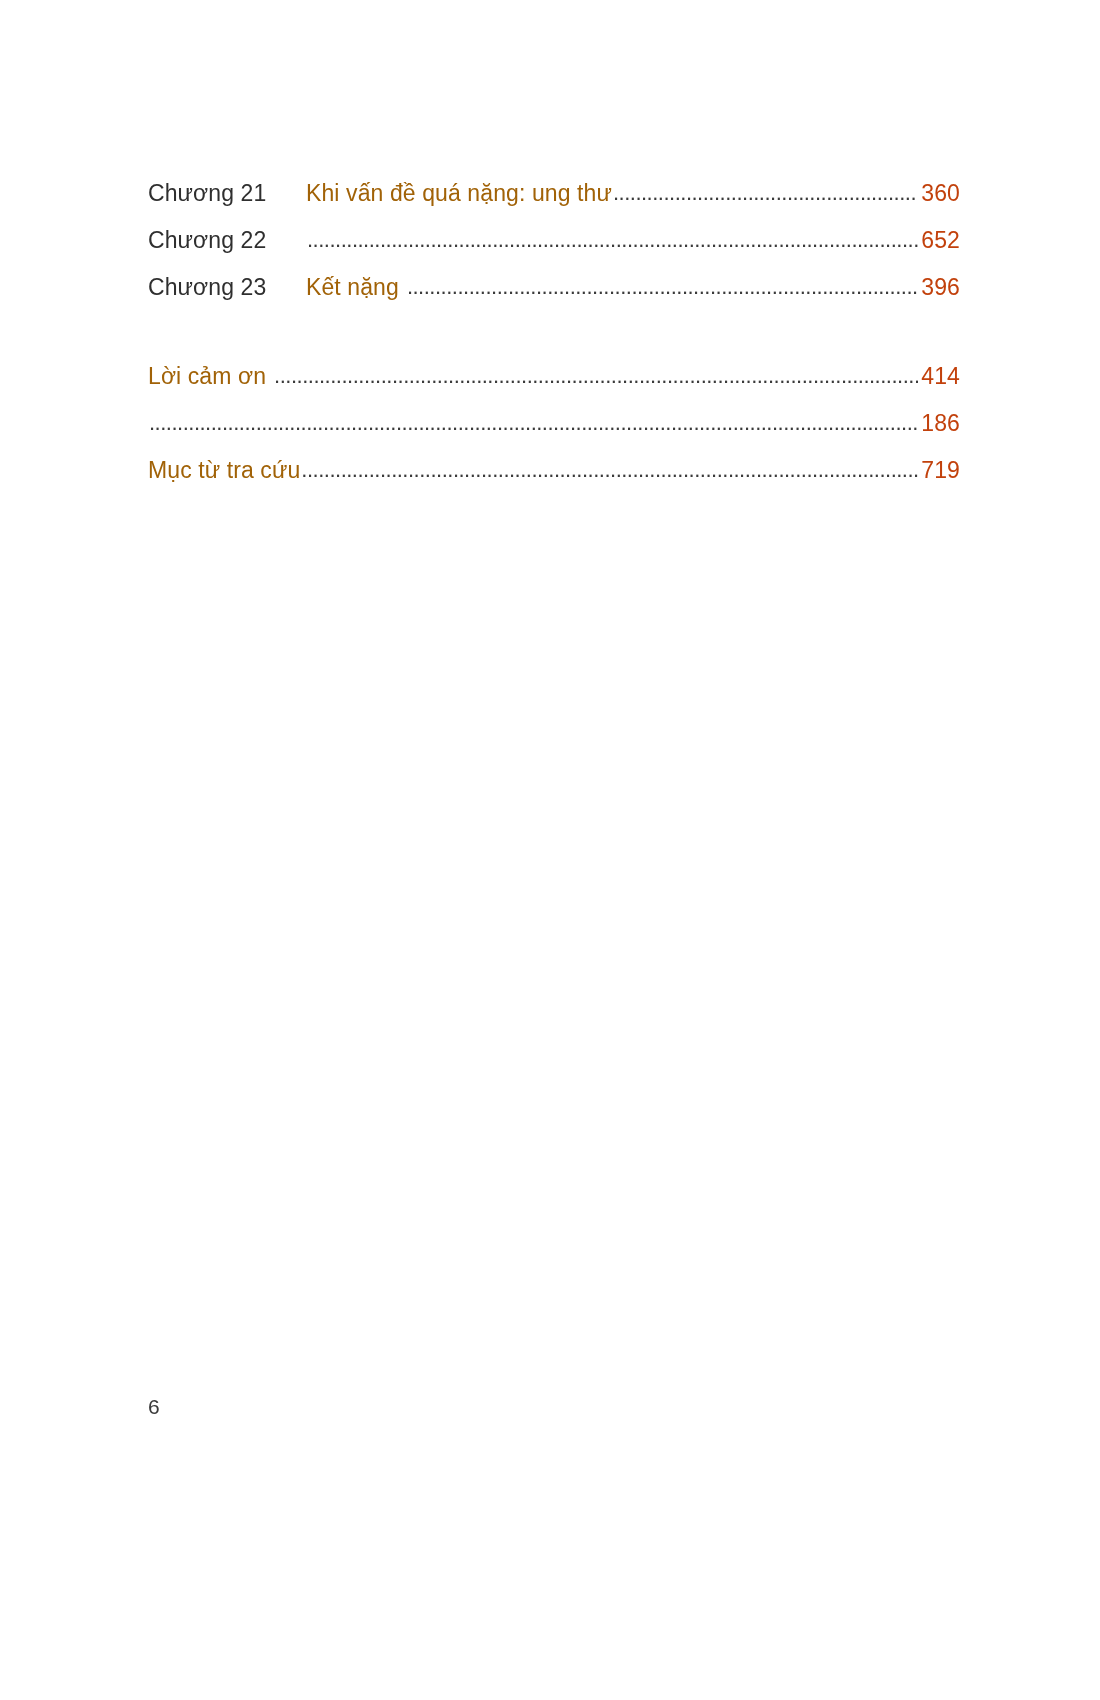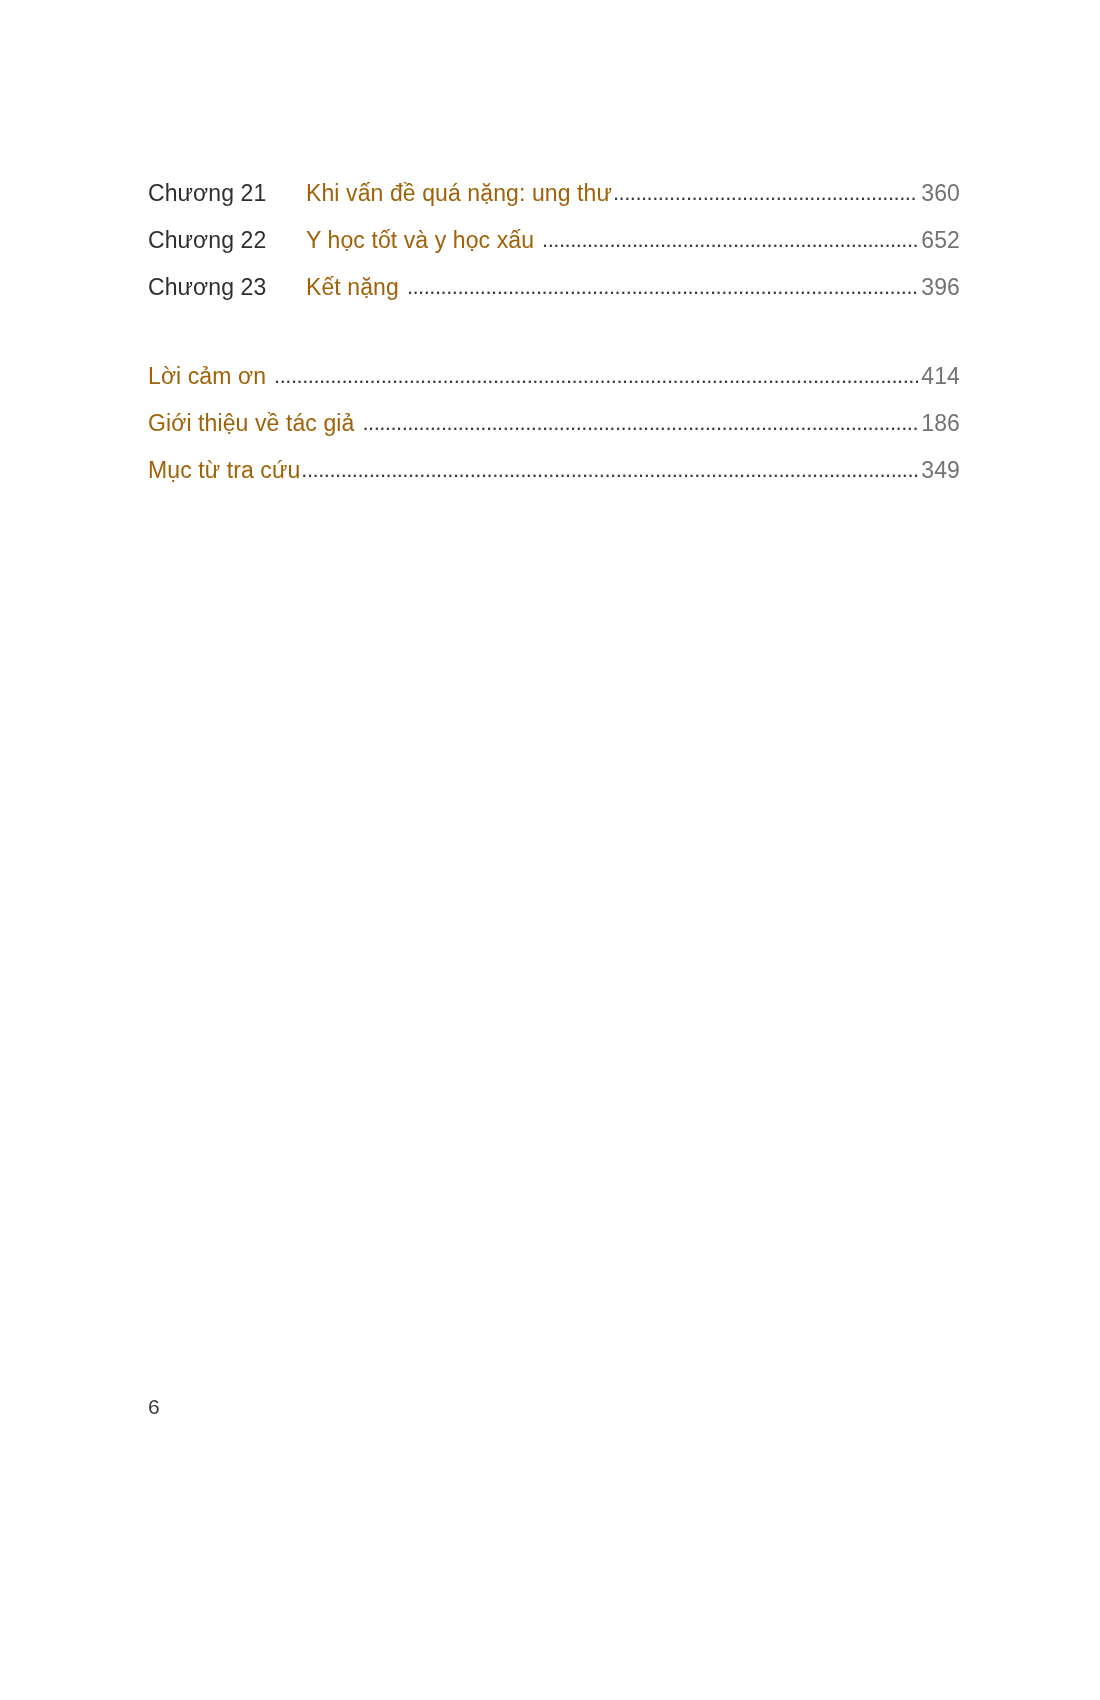--- a/index.html
+++ b/index.html
@@ -60,21 +60,21 @@
     font-size: 22px;
     letter-spacing: -0.5px;
     margin: 0 1px;
     min-width: 10px;
     position: relative;
     top: -1px;
   }
   .toc-row .page-num {
     flex: 0 0 auto;
     text-align: right;
-    color: #737373;
+    color: #c2410c;
     padding-left: 2px;
   }
   .gap {
     height: 42px;
   }
   .folio {
     position: absolute;
     left: 148px;
     top: 1395px;
     font-size: 21px;
@@ -92,21 +92,20 @@
 
       <div class="toc-row">
         <span class="label-chapter">Chương 21</span>
         <span class="title">Khi vấn đề quá nặng: ung thư</span>
         <span class="leader">................................................................................................................................................................</span>
         <span class="page-num">360</span>
       </div>
 
       <div class="toc-row">
         <span class="label-chapter">Chương 22</span>
-        <span class="title" style="padding-right: 7px;">Y học tốt và y học xấu</span>
         <span class="leader">................................................................................................................................................................</span>
         <span class="page-num">652</span>
       </div>
 
       <div class="toc-row">
         <span class="label-chapter">Chương 23</span>
         <span class="title" style="padding-right: 7px;">Kết nặng</span>
         <span class="leader">................................................................................................................................................................</span>
         <span class="page-num">396</span>
       </div>
@@ -117,29 +116,28 @@
 
     <div class="toc-group">
 
       <div class="toc-row">
         <span class="title" style="padding-right: 7px;">Lời cảm ơn</span>
         <span class="leader">................................................................................................................................................................</span>
         <span class="page-num">414</span>
       </div>
 
       <div class="toc-row">
-        <span class="title" style="padding-right: 7px;">Giới thiệu về tác giả</span>
         <span class="leader">................................................................................................................................................................</span>
         <span class="page-num">186</span>
       </div>
 
       <div class="toc-row">
         <span class="title">Mục từ tra cứu</span>
         <span class="leader">................................................................................................................................................................</span>
-        <span class="page-num">349</span>
+        <span class="page-num">719</span>
       </div>
 
     </div>
 
   </div>
 
   <div class="folio">6</div>
 
 </div>
 

